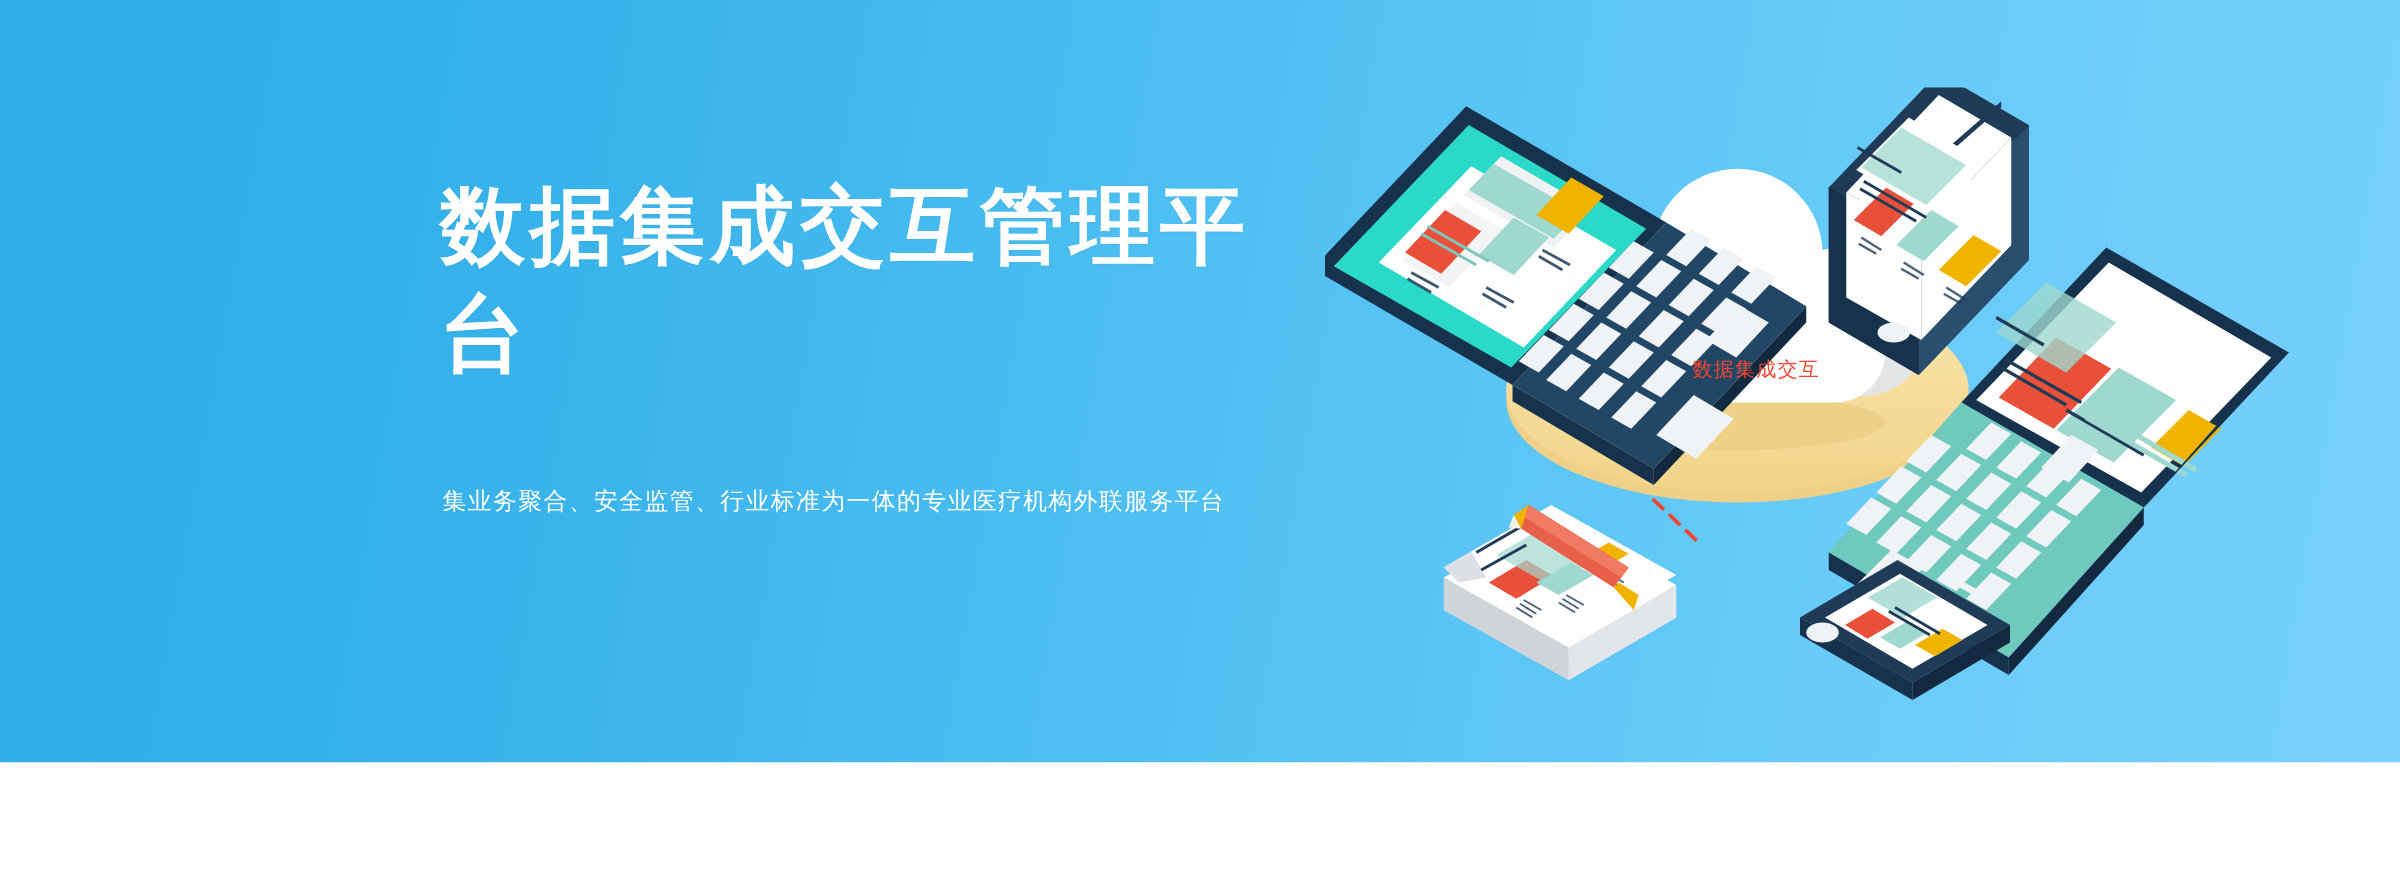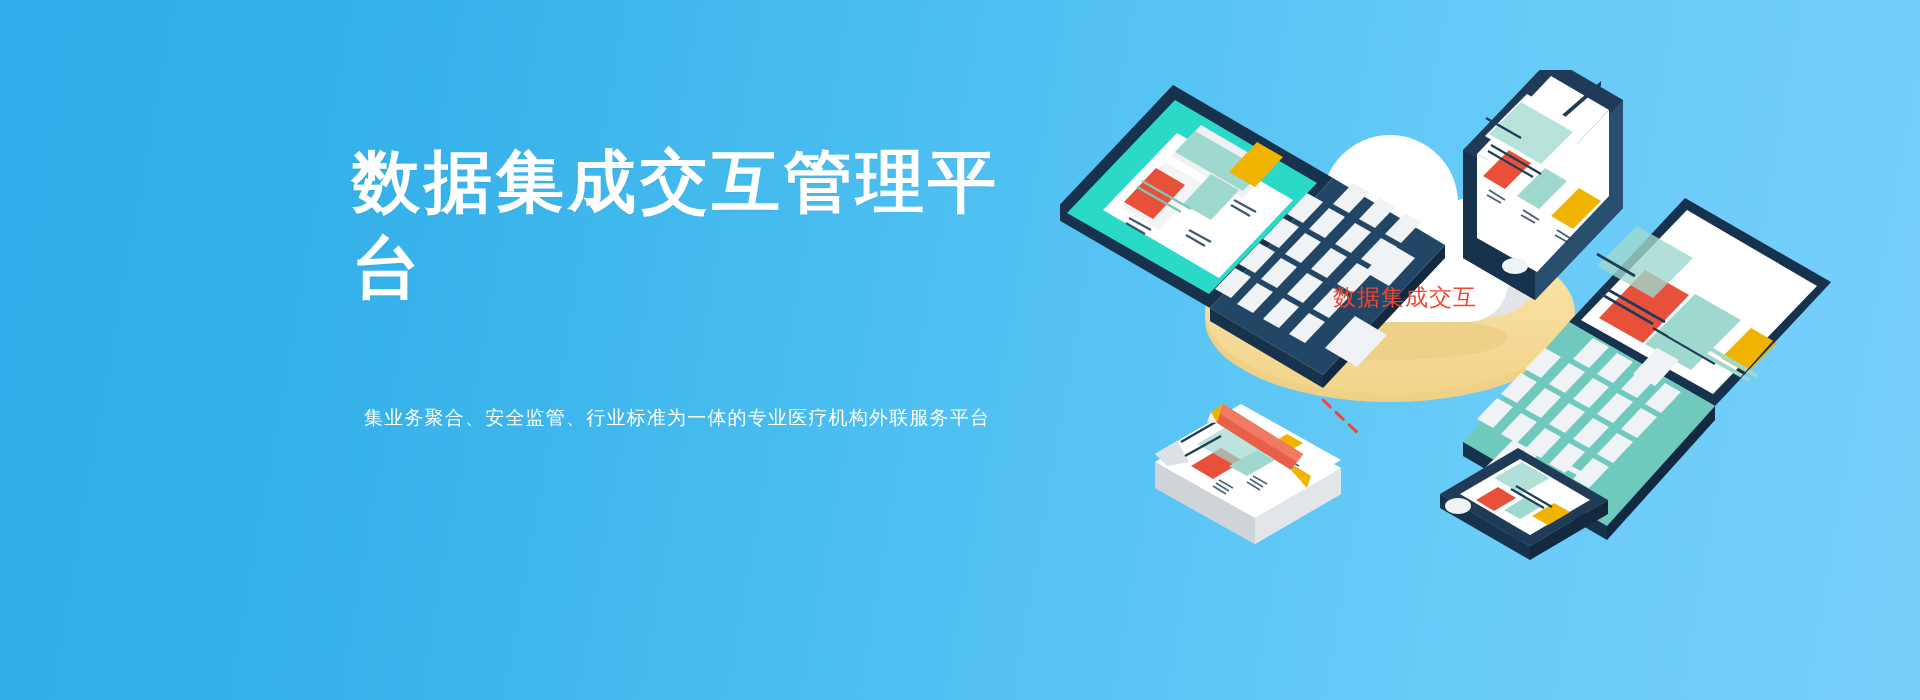--- a/index.html
+++ b/index.html
@@ -3,21 +3,21 @@
 <meta charset="utf-8">
 <style>
   html, body {
     margin: 0;
     padding: 0;
     background: #ffffff;
   }
   #banner {
     position: relative;
     width: 1920px;
-    height: 700px;
+    height: 610px;
     overflow: hidden;
     background: linear-gradient(100deg, #2EADE8 0%, #37B2EA 22%, #4FC0F2 50%, #68CBF8 76%, #78CFFC 100%);
     font-family: "Liberation Sans", "DejaVu Sans", sans-serif;
   }
 
   
   #headline-block {
     position: absolute;
     left: 352px;
     top: 138px;
@@ -29,48 +29,47 @@
     line-height: 86px;
     font-weight: 700;
     letter-spacing: 4px;
     white-space: normal;
     margin: 0;
     width: 650px;
     text-shadow: 0 1px 2px rgba(0,0,0,.04);
   }
   #subtitle {
     position: absolute;
-    left: 364px;
+    left: 354px;
     top: 388px;
     color: #ffffff;
     font-size: 19px;
     line-height: 28px;
     letter-spacing: 1.2px;
     font-weight: 400;
     white-space: nowrap;
-    margin-top: 16px;
   }
 
   
   #illustration {
     position: absolute;
     left: 1060px;
     top: 70px;
     width: 820px;
     height: 520px;
   }
   #illustration svg { display: block; }
   .cloud-caption {
     position: absolute;
     left: 1290px;
     top: 281px;
     width: 230px;
     text-align: center;
     color: #F4452F;
-    font-size: 23px;
+    font-size: 16px;
     line-height: 32px;
     letter-spacing: 1px;
     font-weight: 400;
     pointer-events: none;
   }
 </style>
 </head>
 <body>
 
 <div id="banner">

